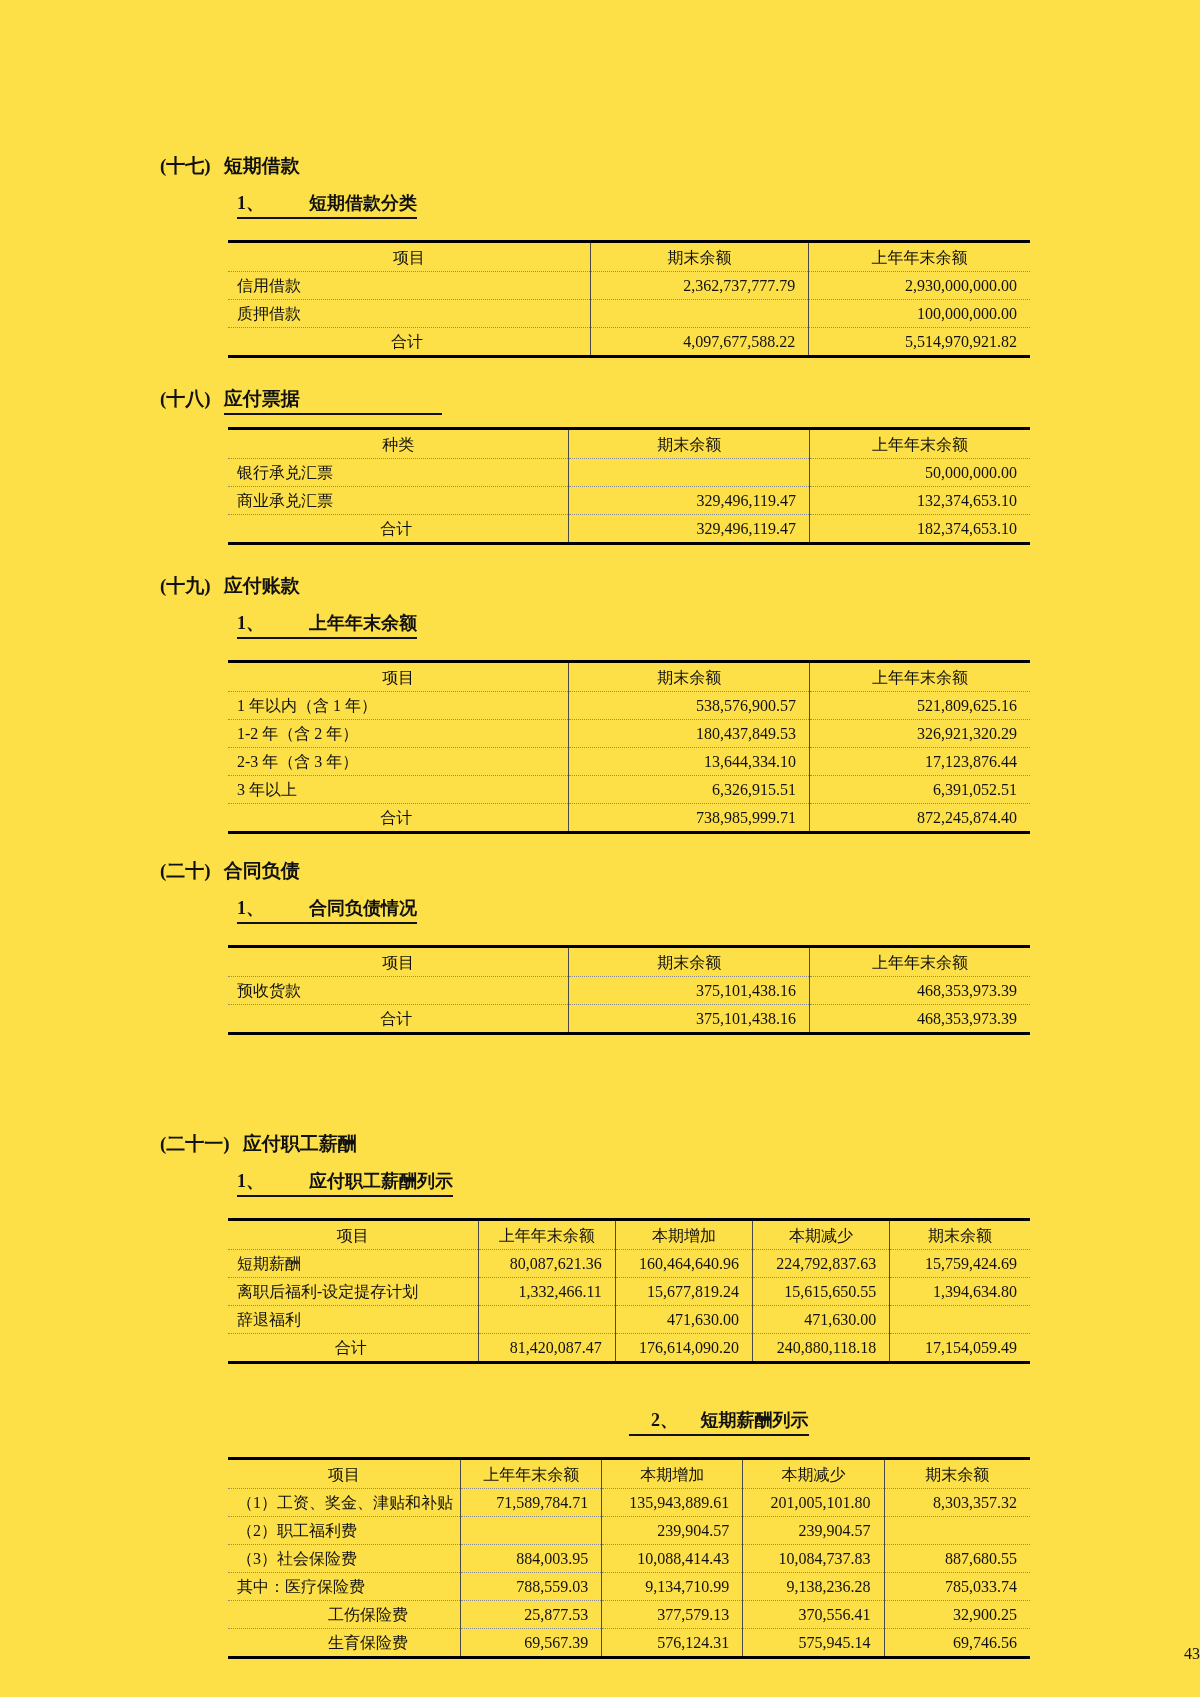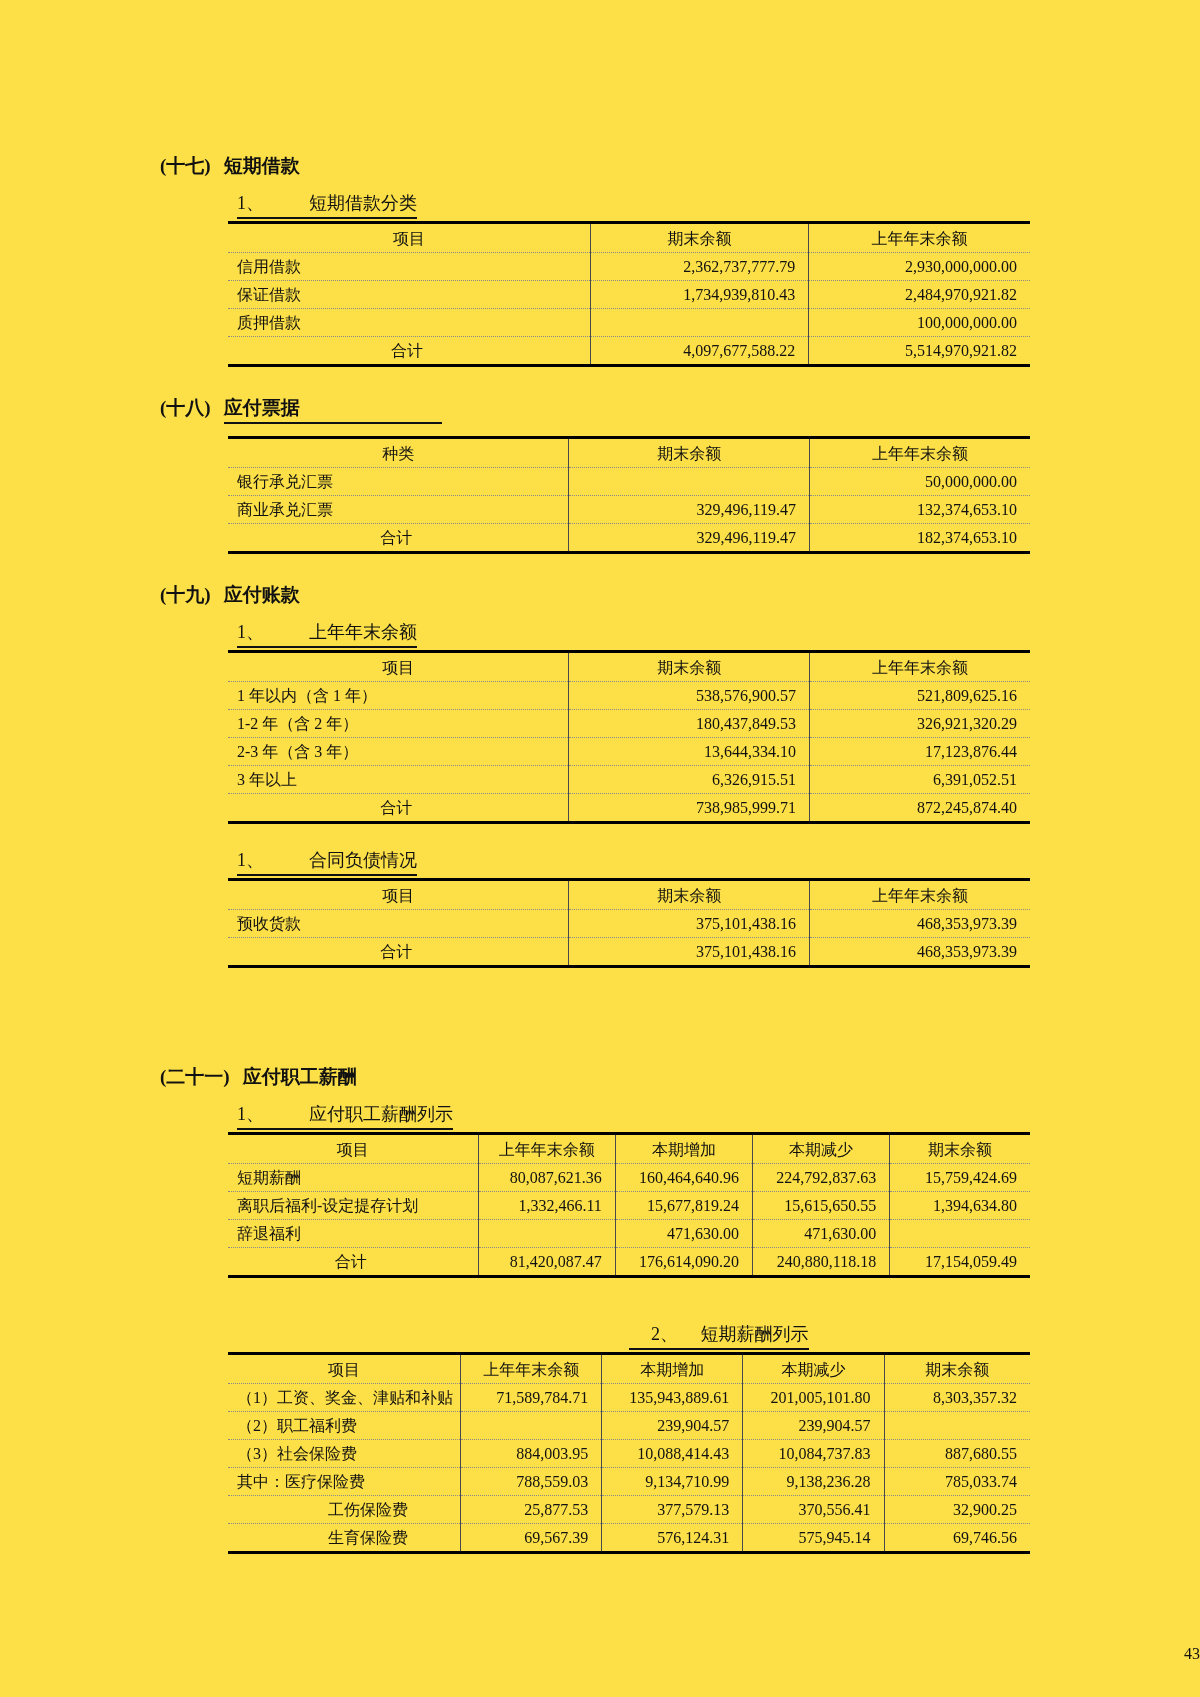--- a/index.html
+++ b/index.html
@@ -23,27 +23,27 @@
     display: flex;
     gap: 13px;
     align-items: baseline;
   }
   .sec-title { display: inline-block; }
   .sec-title.underlined { border-bottom: 2px solid #111; padding-right: 142px; padding-bottom: 1px; }
 
   .sub-head {
     margin: 12px 0 0 237px;
     font-size: 18px;
-    font-weight: normal;
+    font-weight: bold;
     line-height: 24px;
   }
   .sub-inner { display: inline-block; border-bottom: 2px solid #111; padding-bottom: 2px; }
   .sub-num { display: inline-block; width: 72px; }
 
-  .tbl-wrap { margin: 2px 0 0 228px; width: 802px; }
+  .tbl-wrap { margin: 21px 0 0 228px; width: 802px; }
 
   .fin-table {
     border-collapse: collapse;
     width: 100%;
     border-top: 3px solid #000;
     border-bottom: 3px solid #000;
     font-size: 16px;
     table-layout: fixed;
   }
   .fin-table th {
@@ -111,25 +111,20 @@
                 <th>上年年末余额</th>
               </tr>
             </thead>
             <tbody>
               <tr>
                 <td class="label">信用借款</td>
                 <td class="num">2,362,737,777.79</td>
                 <td class="num">2,930,000,000.00</td>
               </tr>
               <tr>
-                <td class="label">保证借款</td>
-                <td class="num">1,734,939,810.43</td>
-                <td class="num">2,484,970,921.82</td>
-              </tr>
-              <tr>
                 <td class="label">质押借款</td>
                 <td class="num"></td>
                 <td class="num">100,000,000.00</td>
               </tr>
               <tr>
                 <td class="label total">合计</td>
                 <td class="num">4,097,677,588.22</td>
                 <td class="num">5,514,970,921.82</td>
               </tr>
             </tbody>
@@ -226,20 +221,24 @@
                 <td class="label total">合计</td>
                 <td class="num">738,985,999.71</td>
                 <td class="num">872,245,874.40</td>
               </tr>
             </tbody>
           </table>
         </div>
     </section>
 
     <section class="gap-b">
+      <div class="sec-head">
+        <span class="sec-num">(二十)</span>
+        <span class="sec-title">合同负债</span>
+      </div>
       <div class="sub-head">
         <span class="sub-inner">
           <span class="sub-num">1、</span><span class="sub-title">合同负债情况</span>
         </span>
       </div>
       <div class="tbl-wrap">
           <table class="fin-table">
             <colgroup>
               <col style="width: 42.5%;">
               <col style="width: 30%;">

